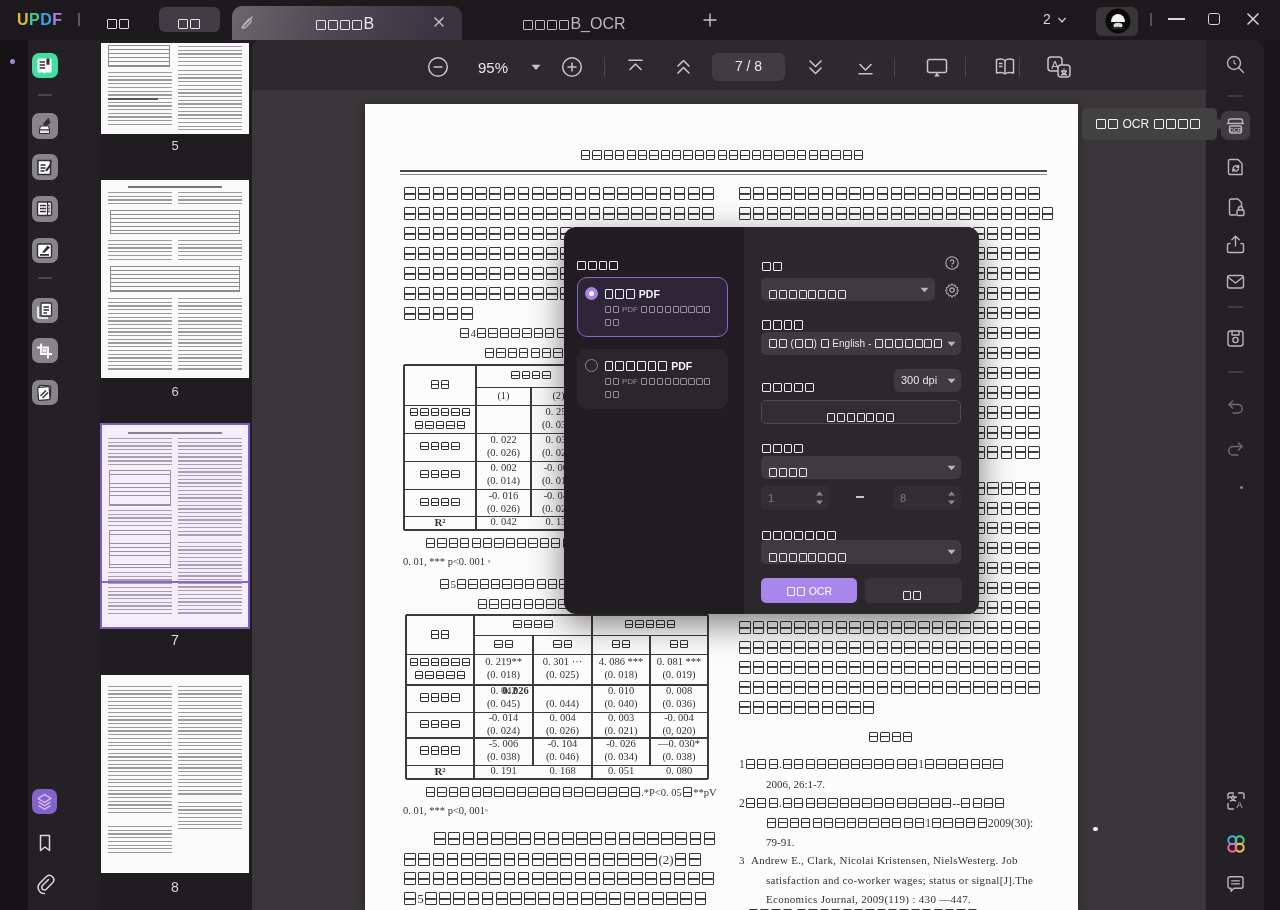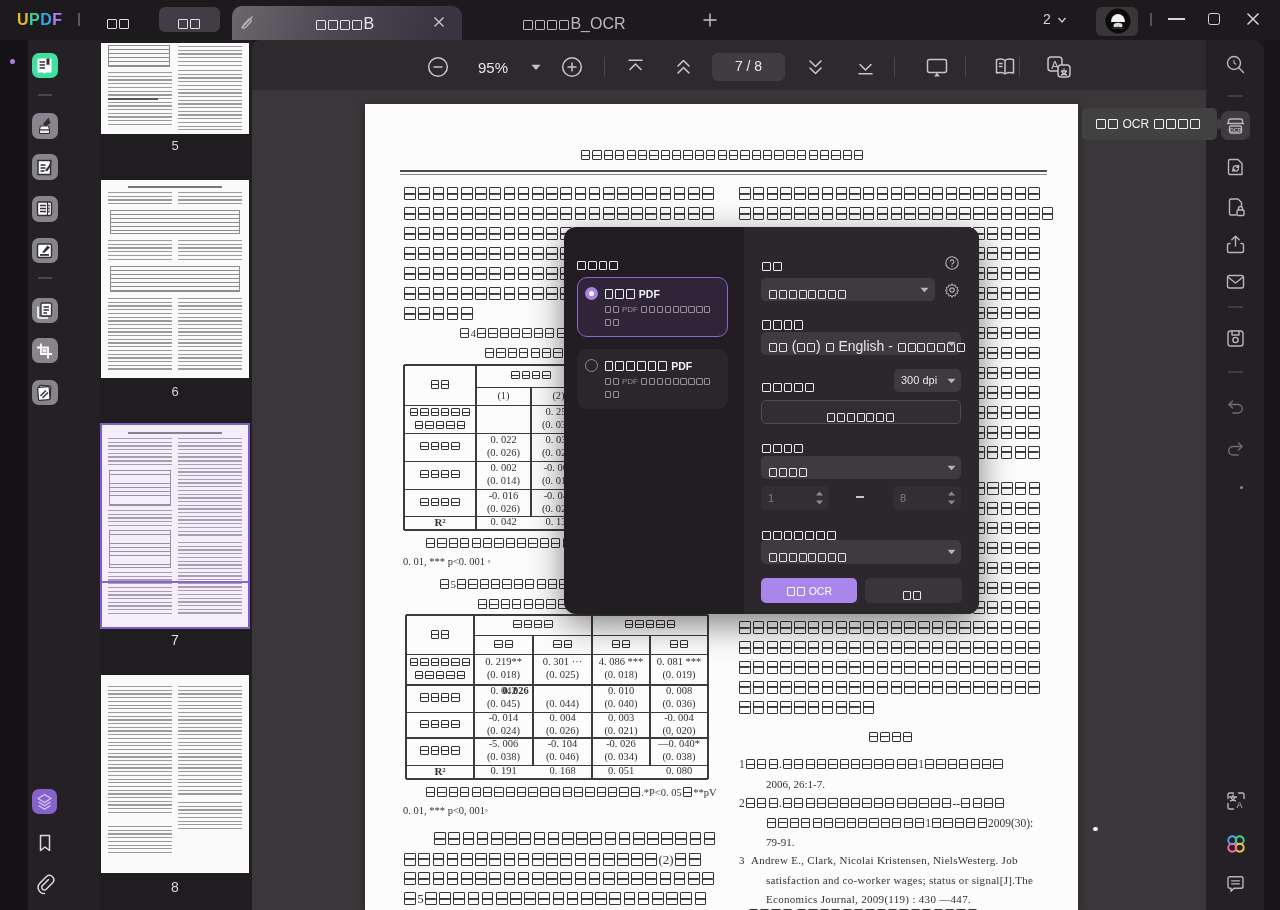--- a/index.html
+++ b/index.html
@@ -351,21 +351,21 @@
 <div class="abs ser p10" style="left:561px;top:725.49px;width:120px;text-align:center;color:#333132;font-size:10.5px;font-weight:normal;white-space:nowrap">(0. 021)</div>
 <div class="abs ser p10" style="left:619px;top:712.49px;width:120px;text-align:center;color:#333132;font-size:10.5px;font-weight:normal;white-space:nowrap">-0. 004</div>
 <div class="abs ser p10" style="left:619px;top:725.49px;width:120px;text-align:center;color:#333132;font-size:10.5px;font-weight:normal;white-space:nowrap">(0, 020)</div>
 <div class="abs ser p10" style="left:380px;top:744.99px;width:120px;text-align:center;color:#333132;font-size:10.5px;font-weight:normal;white-space:nowrap"><i></i><i></i><i></i><i></i></div>
 <div class="abs ser p10" style="left:443.5px;top:738.49px;width:120px;text-align:center;color:#333132;font-size:10.5px;font-weight:normal;white-space:nowrap">-5. 006</div>
 <div class="abs ser p10" style="left:443.5px;top:751.49px;width:120px;text-align:center;color:#333132;font-size:10.5px;font-weight:normal;white-space:nowrap">(0. 038)</div>
 <div class="abs ser p10" style="left:502.5px;top:738.49px;width:120px;text-align:center;color:#333132;font-size:10.5px;font-weight:normal;white-space:nowrap">-0. 104</div>
 <div class="abs ser p10" style="left:502.5px;top:751.49px;width:120px;text-align:center;color:#333132;font-size:10.5px;font-weight:normal;white-space:nowrap">(0. 046)</div>
 <div class="abs ser p10" style="left:561px;top:738.49px;width:120px;text-align:center;color:#333132;font-size:10.5px;font-weight:normal;white-space:nowrap">-0. 026</div>
 <div class="abs ser p10" style="left:561px;top:751.49px;width:120px;text-align:center;color:#333132;font-size:10.5px;font-weight:normal;white-space:nowrap">(0. 034)</div>
-<div class="abs ser p10" style="left:619px;top:738.49px;width:120px;text-align:center;color:#333132;font-size:10.5px;font-weight:normal;white-space:nowrap">—0. 040*</div>
+<div class="abs ser p10" style="left:619px;top:738.49px;width:120px;text-align:center;color:#333132;font-size:10.5px;font-weight:normal;white-space:nowrap">—0. 030*</div>
 <div class="abs ser p10" style="left:619px;top:751.49px;width:120px;text-align:center;color:#333132;font-size:10.5px;font-weight:normal;white-space:nowrap">(0. 038)</div>
 <div class="abs ser p10" style="left:380px;top:765.18px;width:120px;text-align:center;color:#333132;font-size:11px;font-weight:bold;white-space:nowrap">R²</div>
 <div class="abs ser p10" style="left:443.5px;top:765.49px;width:120px;text-align:center;color:#333132;font-size:10.5px;font-weight:normal;white-space:nowrap">0. 191</div>
 <div class="abs ser p10" style="left:502.5px;top:765.49px;width:120px;text-align:center;color:#333132;font-size:10.5px;font-weight:normal;white-space:nowrap">0. 168</div>
 <div class="abs ser p10" style="left:561px;top:765.49px;width:120px;text-align:center;color:#333132;font-size:10.5px;font-weight:normal;white-space:nowrap">0. 051</div>
 <div class="abs ser p10" style="left:619px;top:765.49px;width:120px;text-align:center;color:#333132;font-size:10.5px;font-weight:normal;white-space:nowrap">0. 080</div>
 <div class="abs ser p11" style="left:425px;top:787px;color:#373536;font-size:10.5px;white-space:nowrap;"><i></i><i></i><i></i><i></i><i></i><i></i><i></i><i></i><i></i><i></i><i></i><i></i><i></i><i></i><i></i><i></i><i></i><i></i><i></i>.*P&lt;0. 05<i></i>**pV</div>
 <div class="abs ser" style="left:403px;top:805px;color:#333132;font-size:10.5px">0. 01, *** p&lt;0, 001<span style="font-size:7px">°</span></div>
 <div class="abs ser p14" style="left:433px;top:831px;color:#373536;font-size:13px;white-space:nowrap;"><i></i><i></i><i></i><i></i><i></i><i></i><i></i><i></i><i></i><i></i><i></i><i></i><i></i><i></i><i></i><i></i><i></i><i></i><i></i><i></i></div>
 <div class="abs ser p14" style="left:403px;top:851.5px;color:#373536;font-size:13px;white-space:nowrap;"><i></i><i></i><i></i><i></i><i></i><i></i><i></i><i></i><i></i><i></i><i></i><i></i><i></i><i></i><i></i><i></i><i></i><i></i>(2)<i></i><i></i></div>
@@ -431,21 +431,21 @@
 <div class="abs u10" style="left:768px;top:284px;color:#e8e5e9"><i></i><i></i><i></i><i></i><i></i><i></i><i></i><i></i></div>
 <svg class="abs" style="left:920px;top:286.5px" width="9" height="6" viewBox="0 0 9 6">
       <path d="M0.5 0.8 L4.5 5.2 L8.5 0.8 Z" fill="#b9b5bb"></path>
     </svg>
 <svg class="abs" style="left:943.5px;top:282px" width="16" height="16" viewBox="0 0 16 16" fill="none" stroke="#b5b1b6" stroke-width="1.2">
       <circle cx="8" cy="8" r="2.2"></circle>
       <path d="M8 1.6 l1 2 2.1-.8 .3 2.3 2.3.3-.8 2.1 2 1-2 1 .8 2.1-2.3.3-.3 2.3-2.1-.8-1 2-1-2-2.1.8-.3-2.3-2.3-.3 .8-2.1-2-1 2-1-.8-2.1 2.3-.3 .3-2.3 2.1.8 Z" stroke-width="1"></path>
     </svg>
 <div class="abs u11" style="left:761px;top:314.5px;color:#efecf0;font-weight:bold"><i></i><i></i><i></i><i></i></div>
 <div class="abs" style="left:761px;top:331.5px;width:199.5px;height:23.5px;background:#3e3a3f;border-radius:5px"></div>
-<div class="abs u10" style="left:768px;top:338px;color:#e8e5e9;font-size:14px"><i></i><i></i> (<i></i><i></i>) <i></i> English - <i></i><i></i><i></i><i></i><i></i><i></i><i></i></div>
+<div class="abs u10" style="left:768px;top:338px;color:#e8e5e9;font-size:10px"><i></i><i></i> (<i></i><i></i>) <i></i> English - <i></i><i></i><i></i><i></i><i></i><i></i><i></i></div>
 <svg class="abs" style="left:947px;top:340.5px" width="9" height="6" viewBox="0 0 9 6">
       <path d="M0.5 0.8 L4.5 5.2 L8.5 0.8 Z" fill="#b9b5bb"></path>
     </svg>
 <div class="abs u11" style="left:761px;top:377px;color:#efecf0;font-weight:bold"><i></i><i></i><i></i><i></i><i></i></div>
 <div class="abs" style="left:894px;top:368.5px;width:66.5px;height:23.5px;background:#3e3a3f;border-radius:5px"></div>
 <div class="abs" style="left:901px;top:374px;color:#e8e5e9;font-size:11px">300 dpi</div>
 <svg class="abs" style="left:947px;top:377.5px" width="9" height="6" viewBox="0 0 9 6">
       <path d="M0.5 0.8 L4.5 5.2 L8.5 0.8 Z" fill="#b9b5bb"></path>
     </svg>
 <div class="abs" style="left:761px;top:400px;width:199.5px;height:24px;background:#312d32;border:1px solid #504c51;border-radius:5px"></div>

